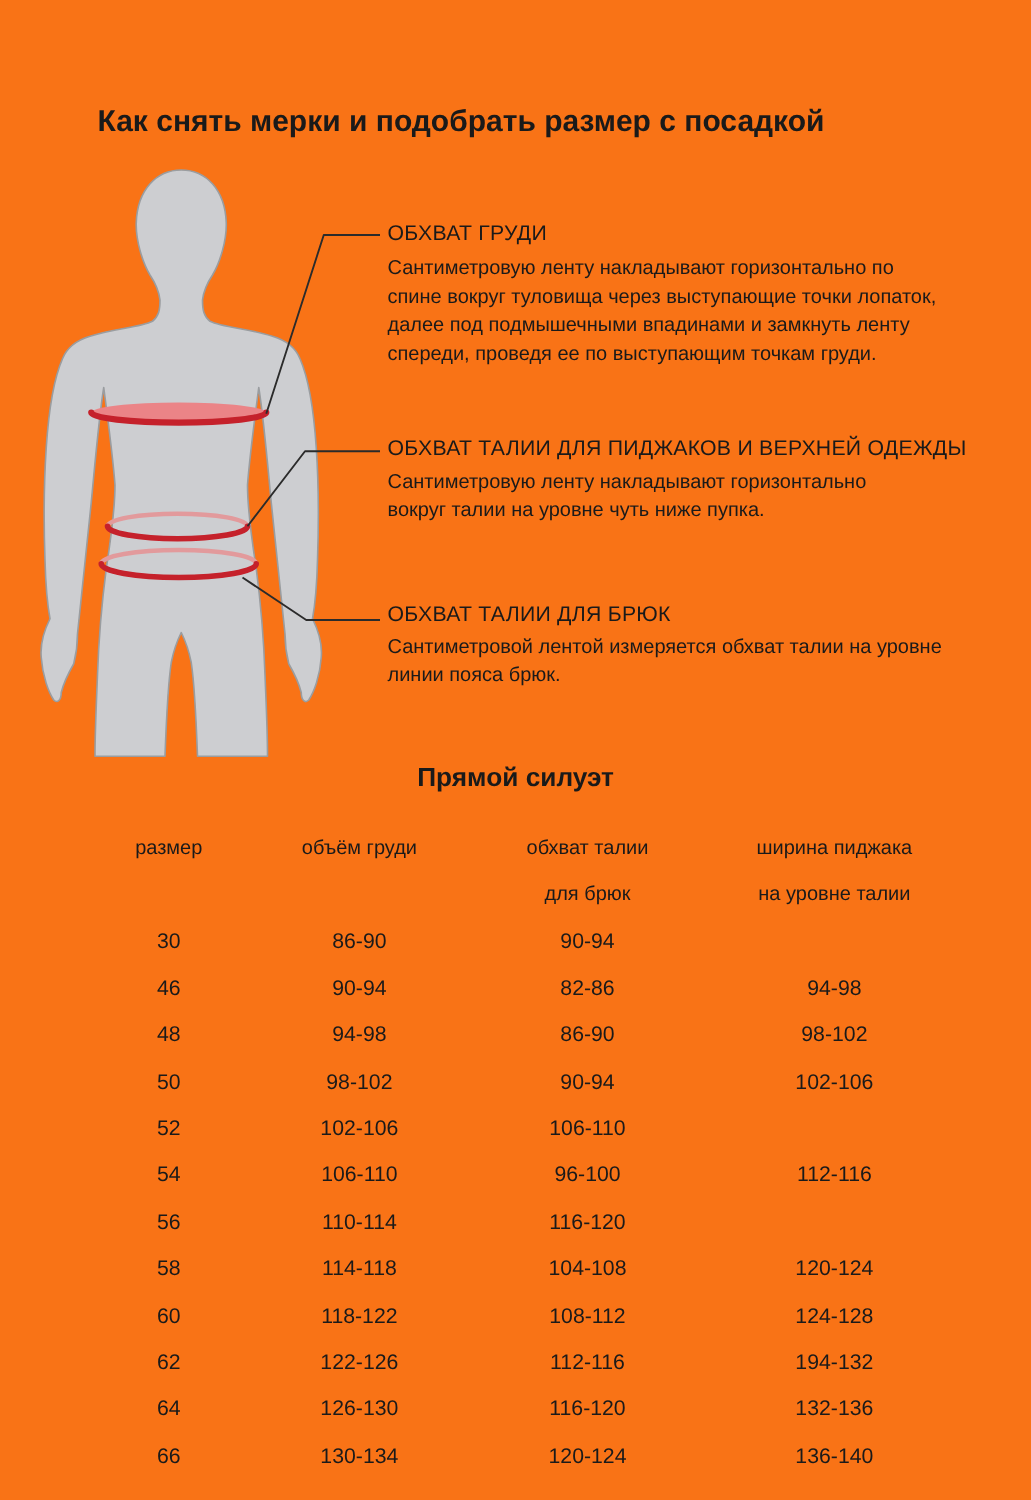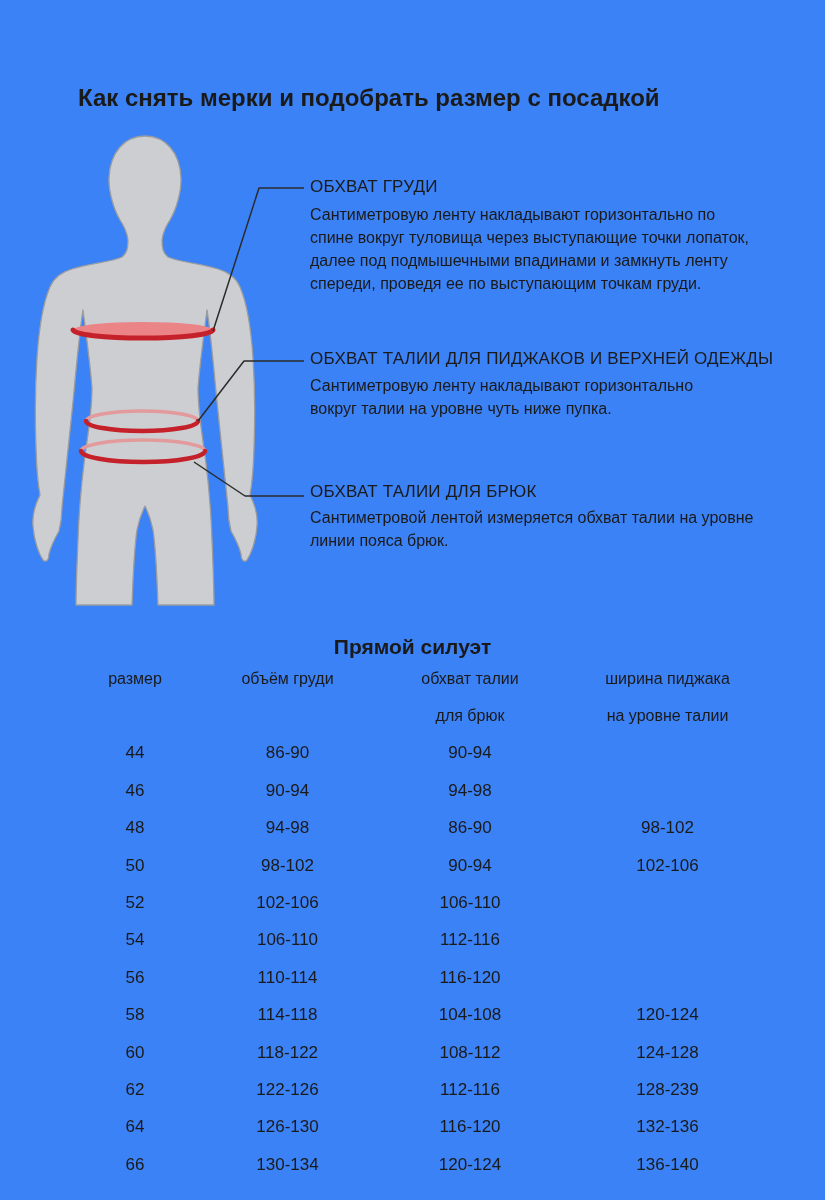--- a/index.html
+++ b/index.html
@@ -1,35 +1,35 @@
 <!DOCTYPE html>
 <html><head>
 <meta charset="utf-8">
 <style>
   html,body{margin:0;padding:0;}
   body{background:#ffffff;}
   .page{
-    position:relative; width:825px; height:1200px; background:#3b82f6;
+    position:relative; width:825px; height:1200px; background:#f97316;
     font-family:"Liberation Sans","DejaVu Sans",sans-serif; color:#1a1a1a;
     overflow:hidden; margin:0 auto;
   }
   .main-title{
     position:absolute; left:78px; top:84px; width:700px;
     font-size:24px; font-weight:bold; white-space:nowrap;
   }
   .figure-wrap{ position:absolute; left:20px; top:130px; width:300px; height:476px; }
   .section{ position:absolute; left:310px; width:505px; }
   .section-heading{ font-size:17px; font-weight:normal; letter-spacing:0.2px; white-space:nowrap; }
   .section-body{ font-size:16px; line-height:23px; white-space:pre-line; }
   .sec1-h{ top:177px; } .sec1-p{ top:203px; }
   .sec2-h{ top:349px; } .sec2-p{ top:374px; }
   .sec3-h{ top:482px; } .sec3-p{ top:506px; }
   .table-title{
     position:absolute; left:0; top:611px; width:825px; text-align:center;
-    font-size:21px; font-weight:bold;margin-top:24px;
+    font-size:21px; font-weight:bold;
   }
   .size-table{ position:absolute; left:60px; top:660px; width:700px; font-size:17px; }
   .trow{
     display:grid; grid-template-columns:150px 155px 210px 185px;
     height:37.4px; align-items:center;
   }
   .tcell{ text-align:center; white-space:nowrap; }
   .thead .tcell{ font-size:16px; }
 </style>
 </head>
@@ -131,27 +131,28 @@
       </div>
       <div class="trow">
         <div class="tcell"></div>
         <div class="tcell"></div>
         <div class="tcell">для брюк</div>
         <div class="tcell">на уровне талии</div>
       </div>
     </div>
     <div>
         <div class="trow">
-          <div class="tcell">44</div>
+          <div class="tcell">30</div>
           <div class="tcell">86-90</div>
           <div class="tcell">90-94</div>
         </div>
         <div class="trow">
           <div class="tcell">46</div>
           <div class="tcell">90-94</div>
+          <div class="tcell">82-86</div>
           <div class="tcell">94-98</div>
         </div>
         <div class="trow">
           <div class="tcell">48</div>
           <div class="tcell">94-98</div>
           <div class="tcell">86-90</div>
           <div class="tcell">98-102</div>
         </div>
         <div class="trow">
           <div class="tcell">50</div>
@@ -160,20 +161,21 @@
           <div class="tcell">102-106</div>
         </div>
         <div class="trow">
           <div class="tcell">52</div>
           <div class="tcell">102-106</div>
           <div class="tcell">106-110</div>
         </div>
         <div class="trow">
           <div class="tcell">54</div>
           <div class="tcell">106-110</div>
+          <div class="tcell">96-100</div>
           <div class="tcell">112-116</div>
         </div>
         <div class="trow">
           <div class="tcell">56</div>
           <div class="tcell">110-114</div>
           <div class="tcell">116-120</div>
         </div>
         <div class="trow">
           <div class="tcell">58</div>
           <div class="tcell">114-118</div>
@@ -183,21 +185,21 @@
         <div class="trow">
           <div class="tcell">60</div>
           <div class="tcell">118-122</div>
           <div class="tcell">108-112</div>
           <div class="tcell">124-128</div>
         </div>
         <div class="trow">
           <div class="tcell">62</div>
           <div class="tcell">122-126</div>
           <div class="tcell">112-116</div>
-          <div class="tcell">128-239</div>
+          <div class="tcell">194-132</div>
         </div>
         <div class="trow">
           <div class="tcell">64</div>
           <div class="tcell">126-130</div>
           <div class="tcell">116-120</div>
           <div class="tcell">132-136</div>
         </div>
         <div class="trow">
           <div class="tcell">66</div>
           <div class="tcell">130-134</div>

